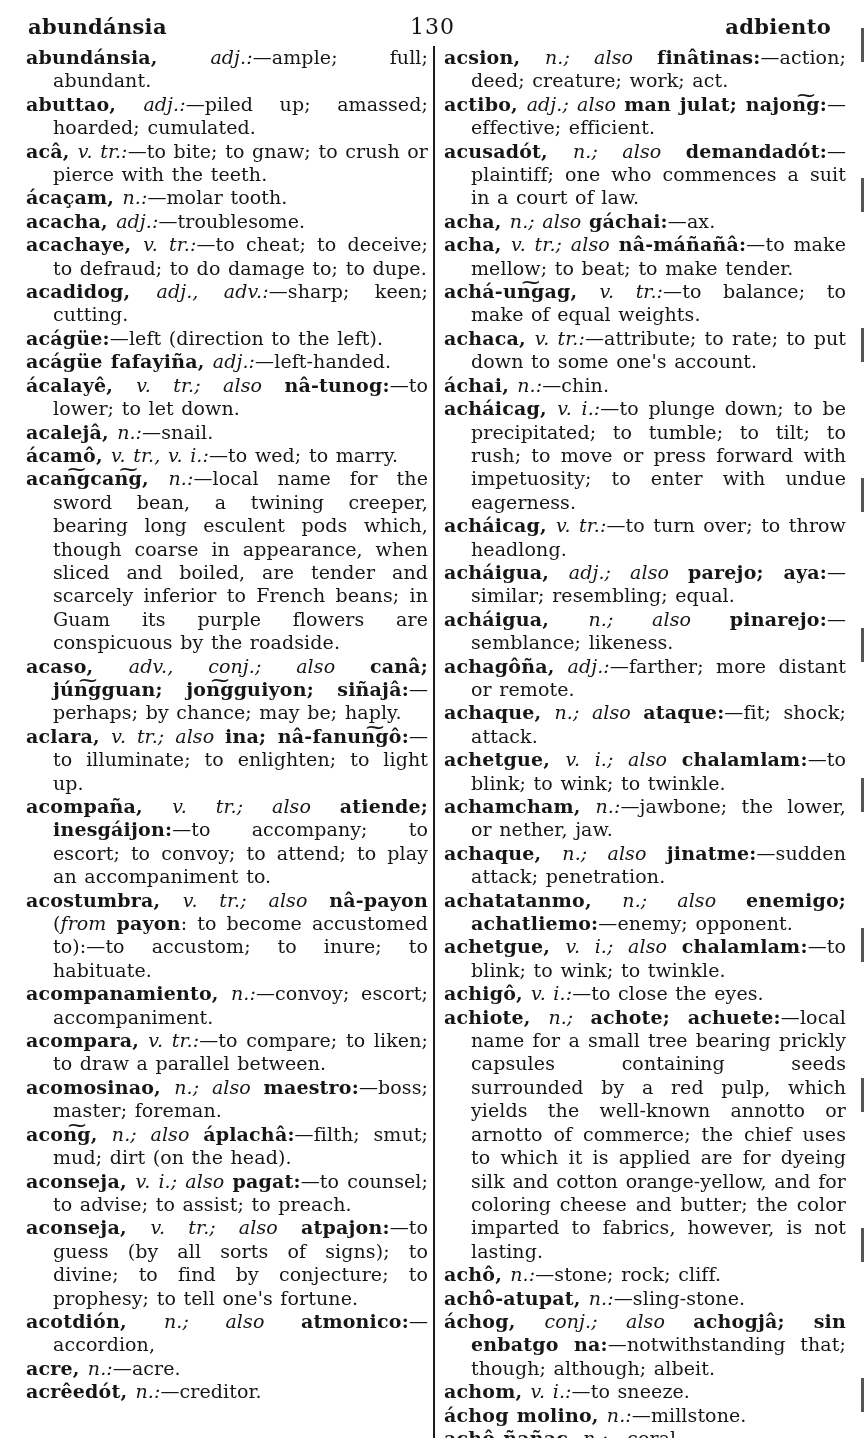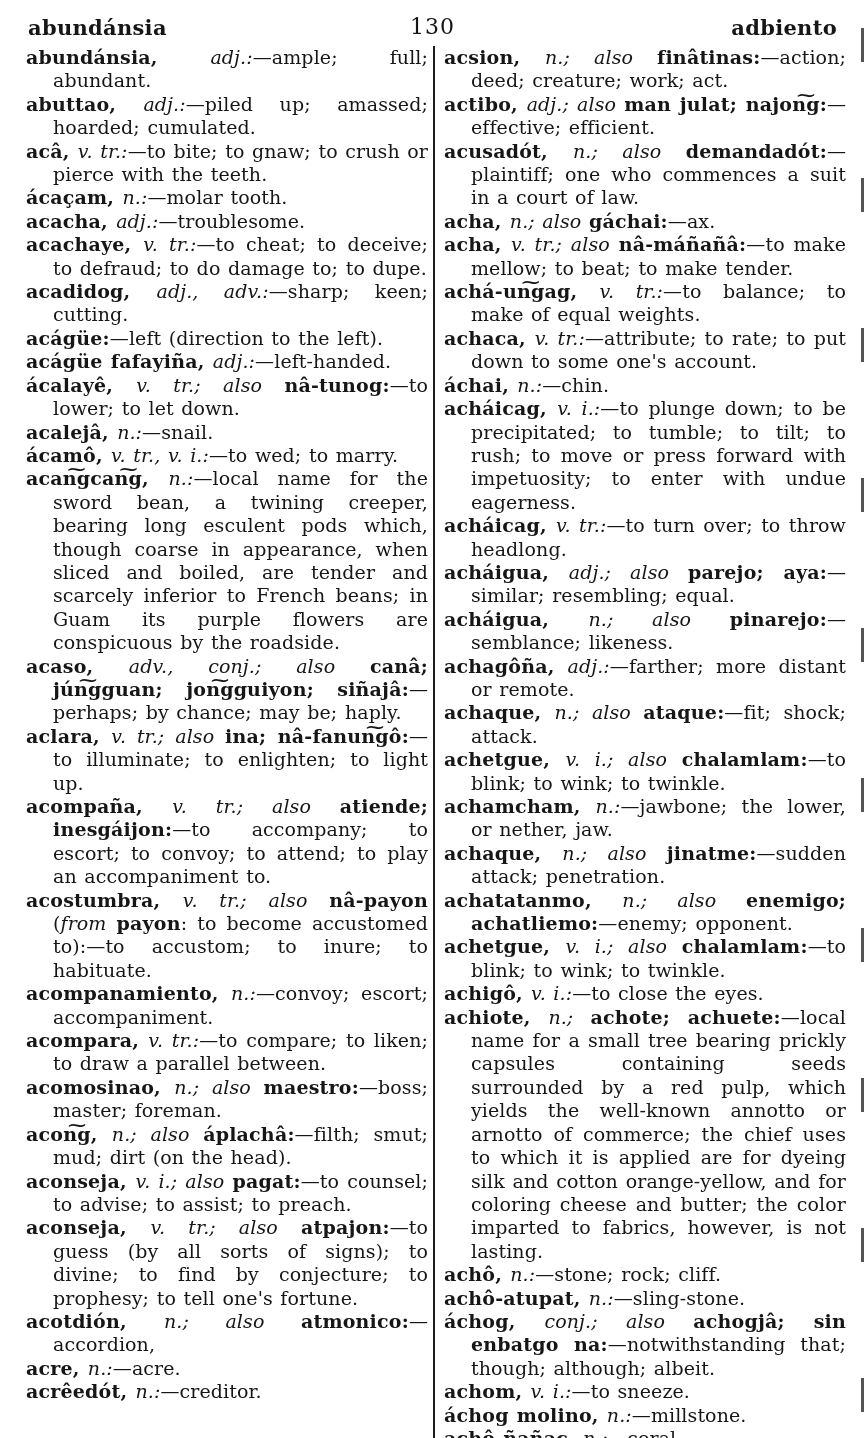--- a/index.html
+++ b/index.html
@@ -6,30 +6,30 @@
   body{
     width:865px;height:1438px;
     background:#ffffff;
     color:#161616;
     font-family:"DejaVu Serif", serif;
     position:relative;
     overflow:hidden;
   }
   .page{width:865px;height:1438px;position:relative;}
   .running-head{
-    display:flex;justify-content:space-between;align-items:center;
+    display:flex;justify-content:space-between;align-items:flex-start;
     padding:14px 20px 0 28px;
     height:40px;box-sizing:border-box;gap:17px;
   }
   .guide-word{font-weight:700;font-size:21px;letter-spacing:.3px;}
   .page-number{
     font-size:22px;letter-spacing:1px;
     position:absolute;left:0;right:0;top:14px;text-align:center;
   }
-  .running-head .right{margin-right:8px;}
+  .running-head .right{margin-right:14px;}
   .page-body{
     display:flex;align-items:stretch;
     padding:6px 0 0 26px;
   }
   .col{
     width:402px;
     font-size:19px;line-height:23.4px;
     text-align:justify;
     word-spacing:1.4px;letter-spacing:.1px;
   }

